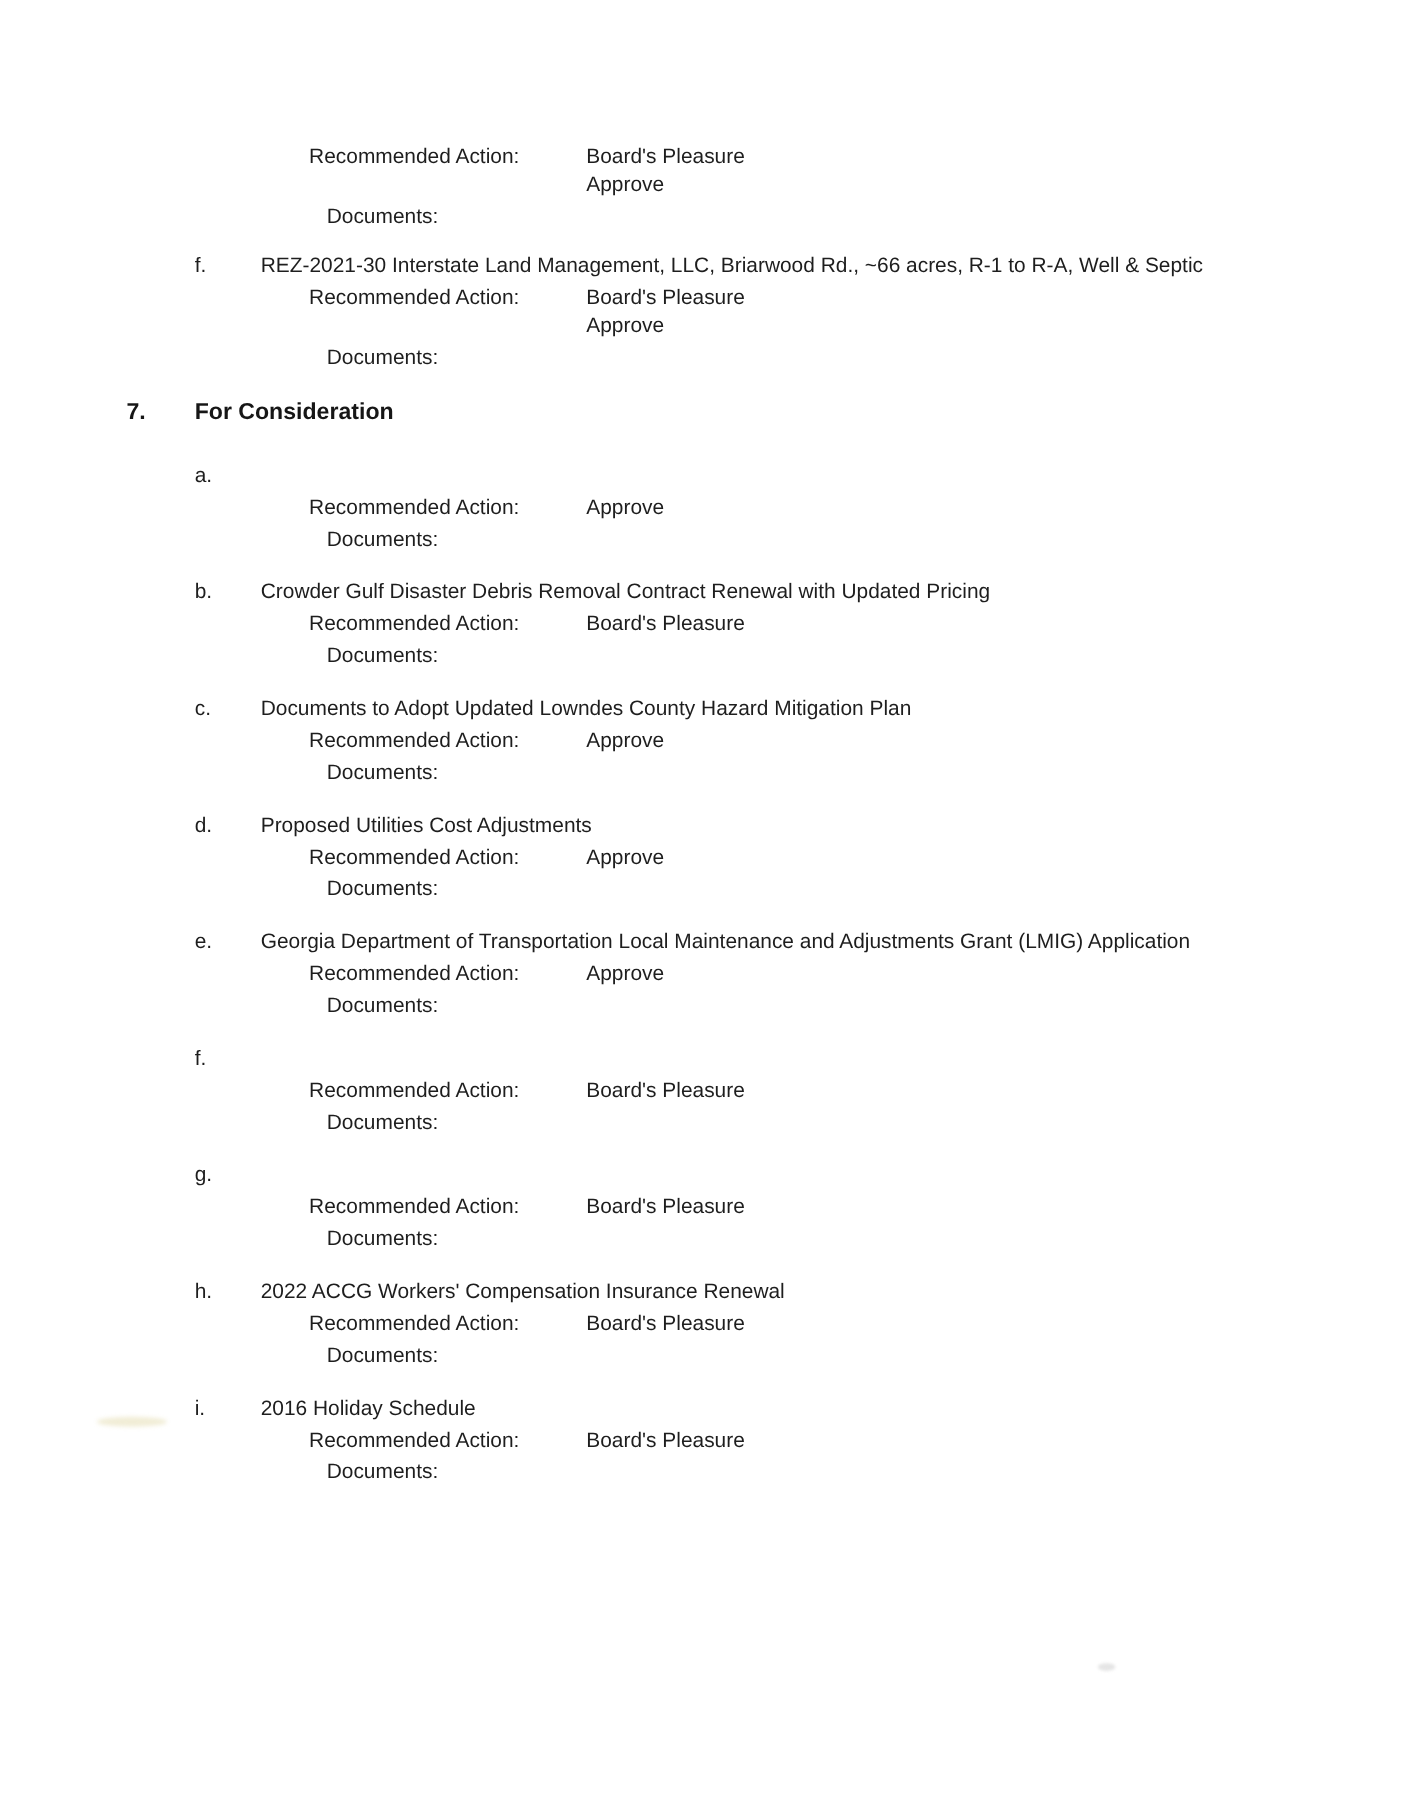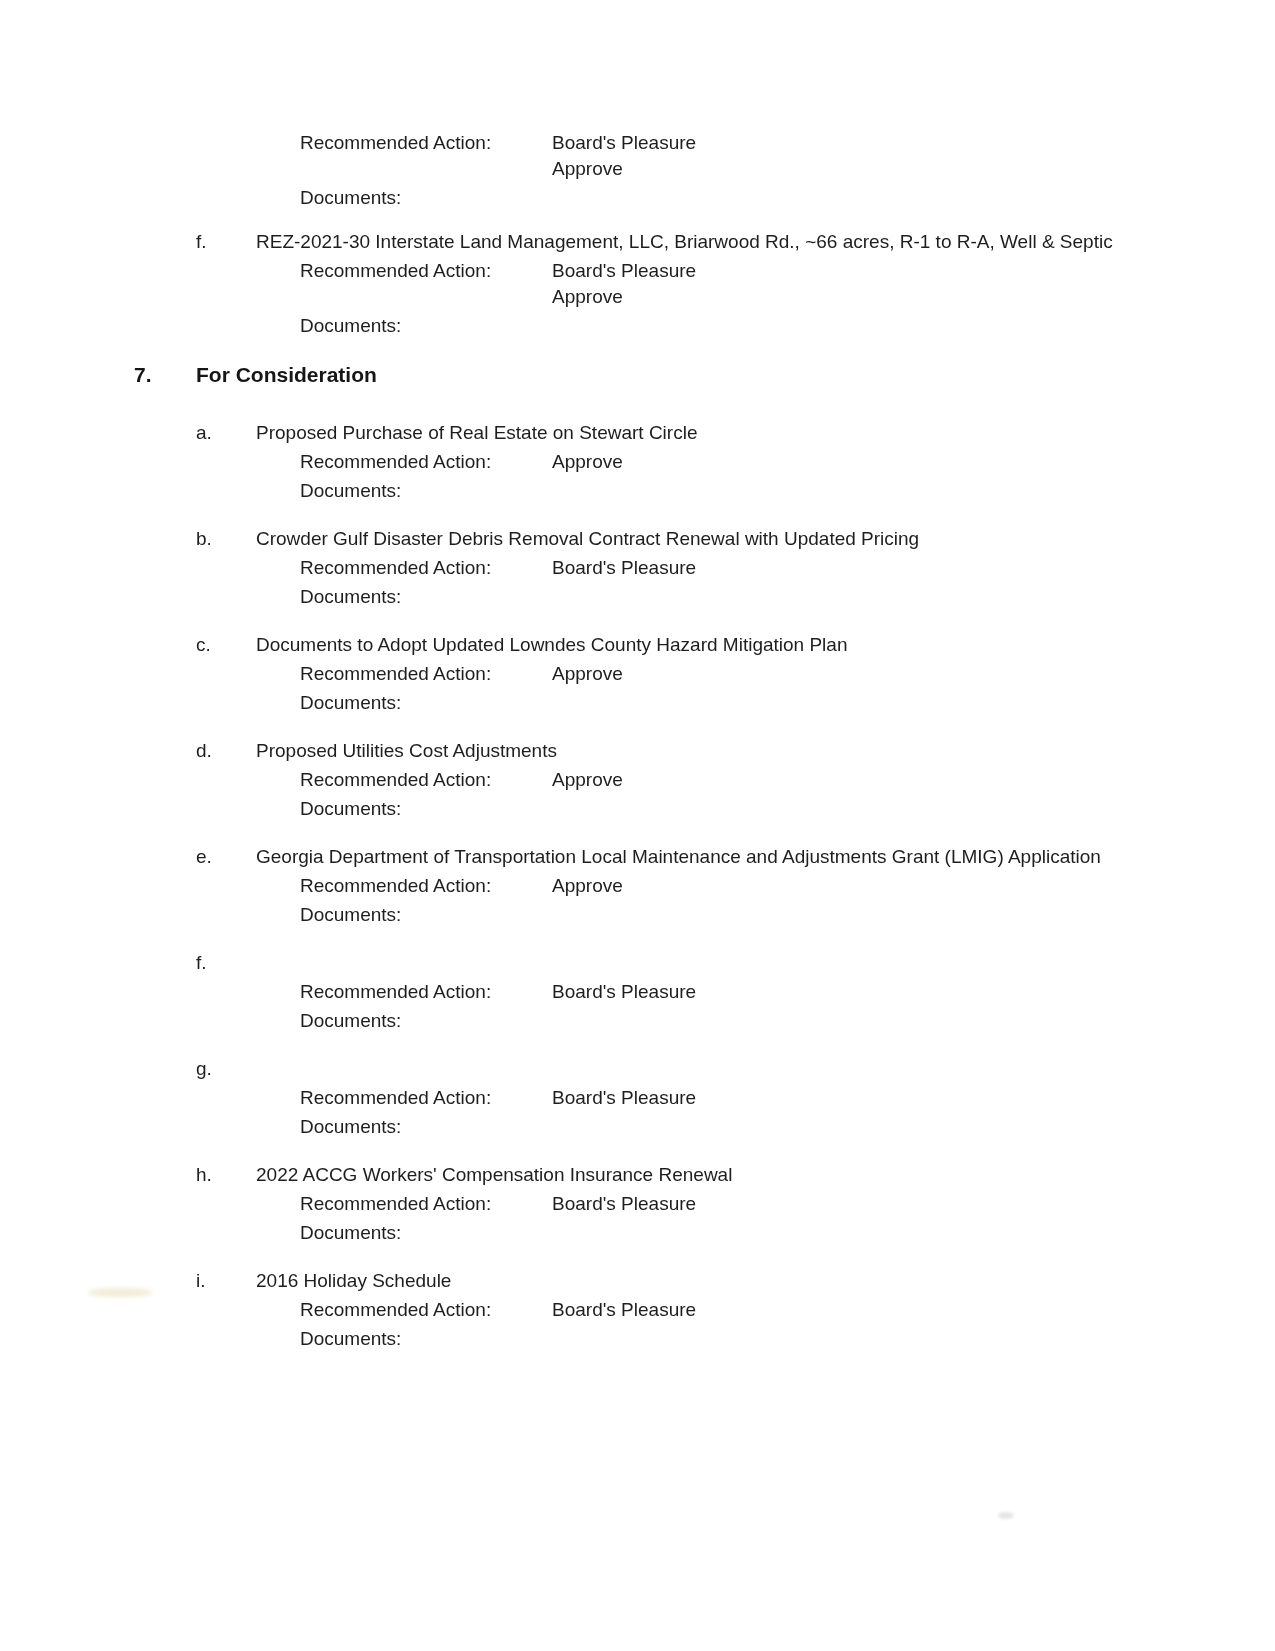--- a/index.html
+++ b/index.html
@@ -9,35 +9,34 @@
     height: 1651px;
     margin: 0 auto;
     background: #ffffff;
     font-family: "Liberation Sans", "DejaVu Sans", sans-serif;
     font-size: 19px;
     line-height: 26px;
     color: #1e1e1e;
     padding-top: 130px;
     box-sizing: border-box;
     overflow: hidden;
-    padding-left: 19px;
   }
 
   
   .item-head { display: flex; }
   .letter { margin-left: 177px; width: 60px; flex-shrink: 0; }
   .title { max-width: 870px; }
 
   
   .details { margin-left: 281px; margin-top: 3px; }
   .detail-row { display: flex; }
   .detail-label { width: 252px; flex-shrink: 0; }
   .detail-value { }
   .stack { display: flex; flex-direction: column; }
-  .documents { margin-top: 3px; }
+  .documents { margin-top: 3px; margin-left: 16px; }
 
   .carryover { margin-left: 281px; margin-bottom: 18px; }
   .prior-item { margin-bottom: 17px; }
 
   .section-heading {
     display: flex;
     margin-left: 115px;
     margin-bottom: 31px;
     font-size: 21px;
     font-weight: bold;
@@ -104,21 +103,20 @@
   </div>
 
   <div class="section-heading">
     <span class="sec-num">7.</span>
     <span>For Consideration</span>
   </div>
 
   <div class="item">
     <div class="item-head">
       <span class="letter">a.</span>
-      <span class="title">Proposed Purchase of Real Estate on Stewart Circle</span>
     </div>
     <div class="details">
       <div class="detail-row">
         <span class="detail-label">Recommended Action:</span>
         <span class="detail-value">Approve</span>
       </div>
       <div class="documents">Documents:</div>
     </div>
   </div>
 

